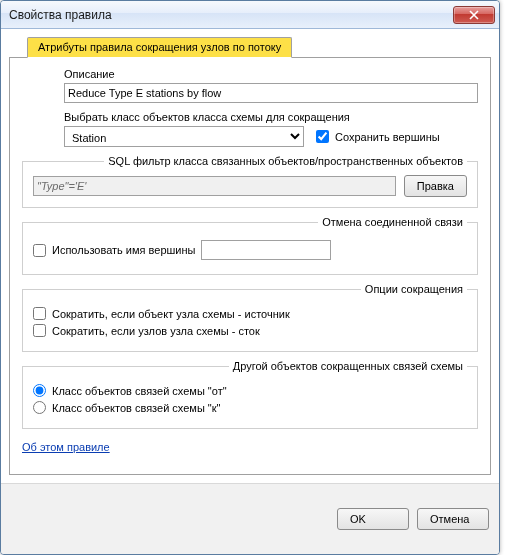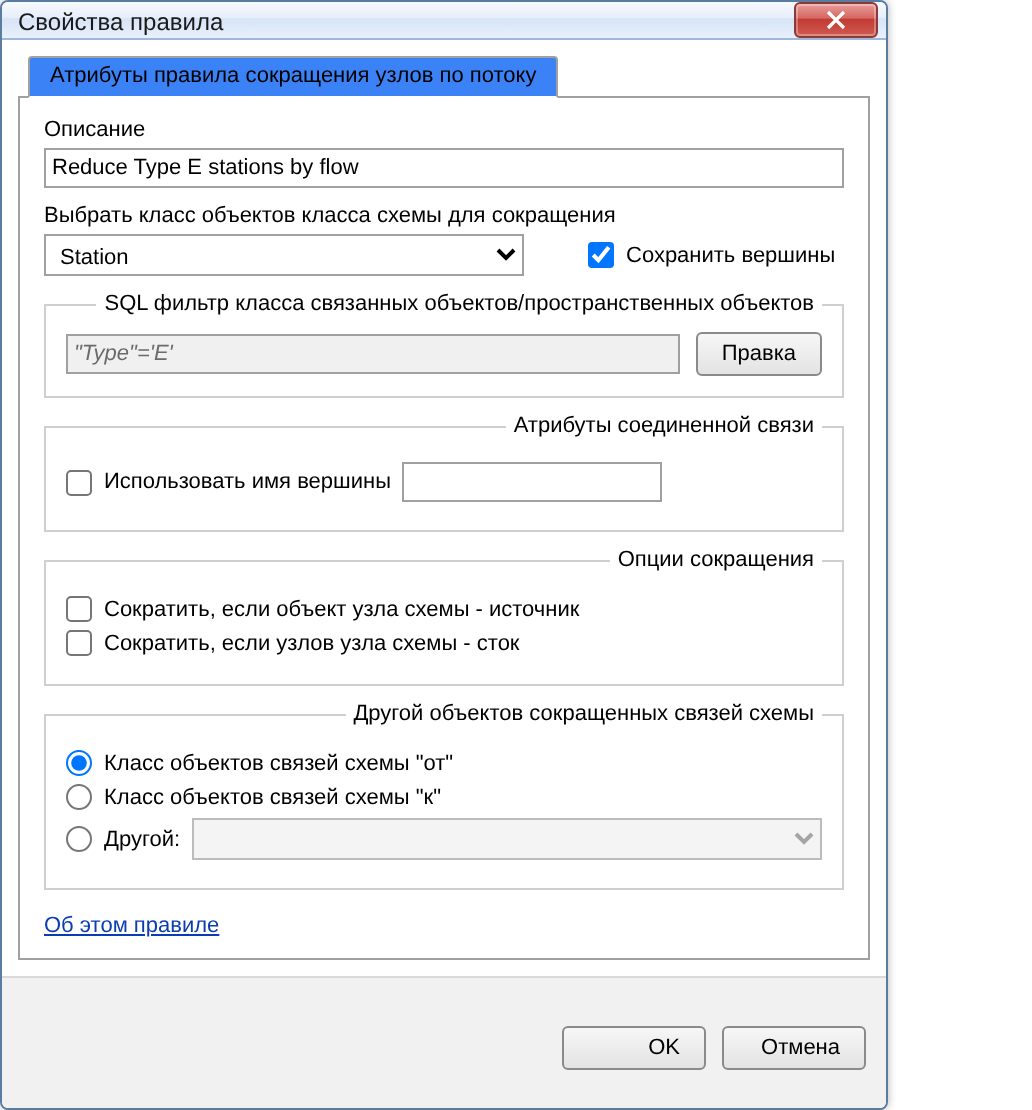--- a/index.html
+++ b/index.html
@@ -7,21 +7,21 @@
   body {
     font-family: "Segoe UI", Tahoma, sans-serif;
     font-size: 11px;
     background: #fff;
     color: #000;
     width: 516px;
     height: 555px;
     overflow: hidden;
   }
   .window {
-    width: 444px; height: 555px;
+    width: 500px; height: 555px;
     border: 1px solid #5a7ca0;
     background: #fff;
     display: flex; flex-direction: column;
     box-shadow: 0 0 4px rgba(0,0,0,0.3);
     border-radius: 4px;
     overflow: hidden;
   }
   .titlebar {
     height: 28px;
     background: linear-gradient(to bottom, #f6f9fd 0%, #e6eefb 45%, #d7e4f7 46%, #e8f0fb 100%);
@@ -50,72 +50,72 @@
     position:relative;
   }
   .tab-strip::after{
     content:""; position:absolute; left:0; right:0; bottom:0;
     border-bottom:1px solid #a0a0a0;
     z-index:0;
   }
   .tab {
     border:1px solid #a0a0a0;
     border-bottom:1px solid #fff;
-    background:#3b82f6;
+    background:#fde047;
     padding: 3px 10px 4px 10px;
     border-radius: 2px 2px 0 0;
     position:relative; z-index:1;
-    margin-left:5px;
+    margin-left:18px;
   }
   .tab-panel {
     border:1px solid #a0a0a0;
     border-top:none;
     padding: 10px 12px 10px 12px;
     flex:1;
     background:#fff;
   }
-  .row { margin-bottom:6px; }
+  .row { margin-bottom:6px;margin-left:42px; }
   .label { display:block; margin-bottom:3px; }
   input[type=text].full, select.full {
     width:100%;
   }
   input[type=text], select {
     font-family:inherit; font-size:11px;
     border:1px solid #a0a0a0;
     padding:4px 3px;
     height:20px;
     background:#fff;
   }
   input[type=text][readonly]{
     background:#f0f0f0; color:#6b6b6b;
   }
   select {
     height:21px;
     background:#fff;
   }
   .two-col {
-    display:flex; align-items:center; gap:32px;
+    display:flex; align-items:center; gap:12px;
   }
   .two-col select { flex:0 0 240px; }
   fieldset {
     border:1px solid #cfcfcf;
     margin: 8px 0 0 0;
     padding: 8px 10px 10px 10px;
   }
   legend { padding:0 4px; color:#000;text-align:right; }
   .flex-row { display:flex; align-items:center; gap:8px; }
   .btn {
     font-family:inherit; font-size:11px;
     border:1px solid #8a8a8a;
     background: linear-gradient(to bottom,#f7f7f7,#e3e3e3);
     border-radius:3px;
     padding:2px 12px;
     height:22px;
     min-width:60px;
-    text-align:right;
+    text-align:left;
   }
   .checkbox-row, .radio-row {
     display:flex; align-items:center; gap:6px; margin:4px 0;
   }
   .checkbox-row input, .radio-row input { margin:0; }
   .radio-row select{ flex:1; }
   .link {
     color:#0a3db2; text-decoration:underline; cursor:pointer;
     margin-top:12px; display:inline-block;
   }
@@ -173,21 +173,21 @@
 
       <fieldset>
         <legend>SQL фильтр класса связанных объектов/пространственных объектов</legend>
         <div class="flex-row">
           <input type="text" readonly="" class="sql-input" value="&quot;Type&quot;='E'" style="">
           <button class="btn">Правка</button>
         </div>
       </fieldset>
 
       <fieldset>
-        <legend>Атрибуты соединенной связи</legend>
+        <legend>Отмена соединенной связи</legend>
         <label class="checkbox-row">
           <input type="checkbox" style="">
           <span>Использовать имя вершины</span>
           <input type="text" class="attr-input" value="" style="">
         </label>
       </fieldset>
 
       <fieldset>
         <legend>Опции сокращения</legend>
         <label class="checkbox-row">
@@ -203,27 +203,20 @@
       <fieldset>
         <legend>Другой объектов сокращенных связей схемы</legend>
         <label class="radio-row">
           <input type="radio" name="tgt" checked="" style="">
           <span>Класс объектов связей схемы "от"</span>
         </label>
         <label class="radio-row">
           <input type="radio" name="tgt" style="">
           <span>Класс объектов связей схемы "к"</span>
         </label>
-        <div class="radio-row">
-          <input type="radio" name="tgt" style="">
-          <span>Другой:</span>
-          <select disabled="">
-            <option></option>
-          </select>
-        </div>
       </fieldset>
 
       <a class="link">Об этом правиле</a>
 
     </div>
   </div>
 
   <div class="footer">
     <button class="btn">OK</button>
     <button class="btn">Отмена</button>

